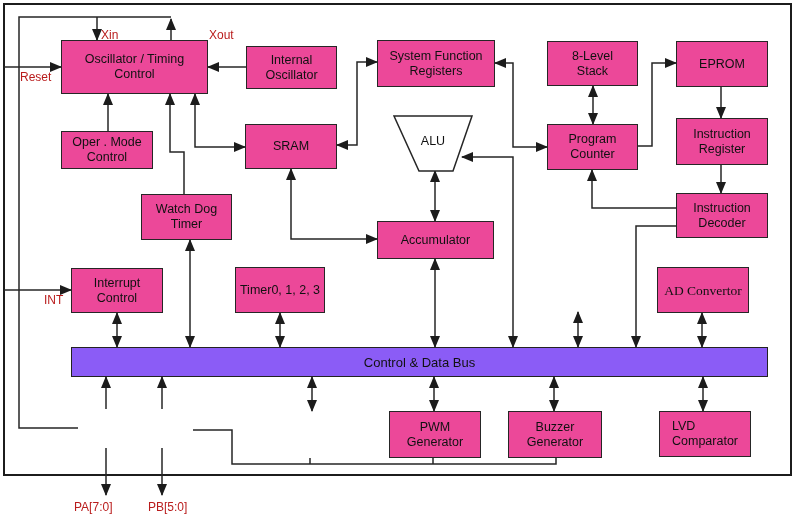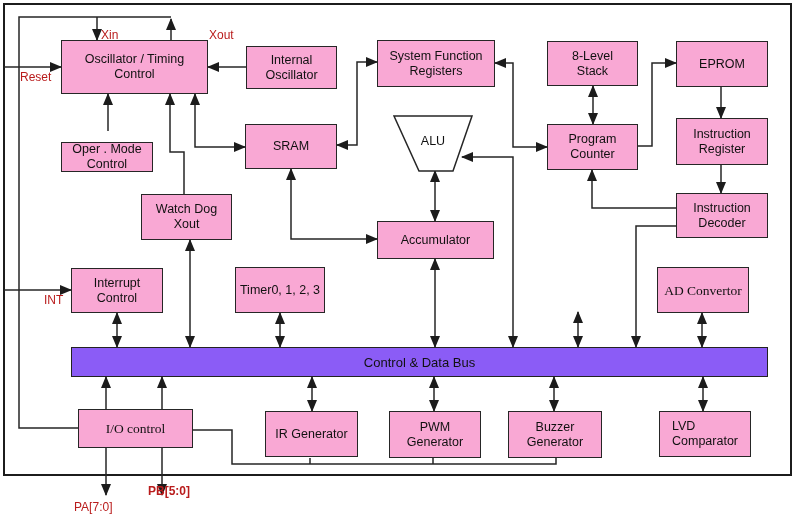--- a/index.html
+++ b/index.html
@@ -12,21 +12,21 @@
     border:2px solid #1c1c1c; box-sizing:border-box; z-index:0;
   }
   .bus {
     position:absolute; left:71px; top:347px; width:697px; height:30px;
     background:#8b5cf6; border:1px solid #222; box-sizing:border-box; z-index:1;
     display:flex; align-items:center; justify-content:center;
     font-size:13px; color:#111;
   }
   svg.wires { position:absolute; left:0; top:0; z-index:2; pointer-events:none; }
   .block {
-    position:absolute; background:#f9a8d4; border:1.5px solid #262626;
+    position:absolute; background:#ec4899; border:1.5px solid #262626;
     box-sizing:border-box; z-index:3;
     display:flex; align-items:center; justify-content:center;
     text-align:center; white-space:pre-line;
     font-size:12.5px; line-height:15px; color:#111;
   }
   .block.serif { font-family:"Liberation Serif", serif; font-size:13.5px; }
   .block.left-align { justify-content:flex-start; text-align:left; padding-left:10px; }
   .alu-label {
     position:absolute; left:403px; top:131px; width:60px; height:20px; z-index:3;
     display:flex; align-items:center; justify-content:center;
@@ -97,47 +97,45 @@
 
   <div class="block" style="left:61px; top:40px; width:147px; height:54px;">Oscillator / Timing
 Control</div>
   <div class="block" style="left:377px; top:40px; width:118px; height:47px;">System Function
 Registers</div>
   <div class="block" style="left:246px; top:46px; width:91px; height:43px;">Internal
 Oscillator</div>
   <div class="block" style="left:547px; top:41px; width:91px; height:45px;">8-Level
 Stack</div>
   <div class="block" style="left:676px; top:41px; width:92px; height:46px;">EPROM</div>
-  <div class="block" style="left:61px; top:142px; width:92px; height:30px;">Oper . Mode
+  <div class="block" style="left:61px; top:131px; width:92px; height:38px;">Oper . Mode
 Control</div>
   <div class="block" style="left:245px; top:124px; width:92px; height:45px;">SRAM</div>
   <div class="block" style="left:547px; top:124px; width:91px; height:46px;">Program
 Counter</div>
   <div class="block" style="left:676px; top:118px; width:92px; height:47px;">Instruction
 Register</div>
   <div class="block" style="left:141px; top:194px; width:91px; height:46px;">Watch Dog
-Xout</div>
+Timer</div>
   <div class="block" style="left:676px; top:193px; width:92px; height:45px;">Instruction
 Decoder</div>
   <div class="block" style="left:377px; top:221px; width:117px; height:38px;">Accumulator</div>
   <div class="block" style="left:71px; top:268px; width:92px; height:45px;">Interrupt
 Control</div>
   <div class="block" style="left:235px; top:267px; width:90px; height:46px;">Timer0, 1, 2, 3</div>
   <div class="block serif" style="left:657px; top:267px; width:92px; height:46px;">AD Convertor</div>
-  <div class="block serif" style="left:78px; top:409px; width:115px; height:39px;">I/O control</div>
-  <div class="block" style="left:265px; top:411px; width:93px; height:46px;">IR Generator</div>
   <div class="block" style="left:389px; top:411px; width:92px; height:47px;">PWM
 Generator</div>
   <div class="block" style="left:508px; top:411px; width:94px; height:47px;">Buzzer
 Generator</div>
   <div class="block left-align" style="left:659px; top:411px; width:92px; height:46px;padding-left:12px;">LVD
 Comparator</div>
 
   <div class="alu-label">ALU</div>
 
   <div class="pin" style="left:101px; top:28px;">Xin</div>
   <div class="pin" style="left:173px; top:28px;padding-left:36px;">Xout</div>
   <div class="pin" style="left:20px;  top:70px;">Reset</div>
   <div class="pin" style="left:44px;  top:293px;">INT</div>
   <div class="pin" style="left:74px;  top:500px;">PA[7:0]</div>
-  <div class="pin" style="left:148px; top:484px;font-weight:bold;">PB[5:0]</div>
+  <div class="pin" style="left:148px; top:500px;">PB[5:0]</div>
 
 </div>
 
 </body></html>

